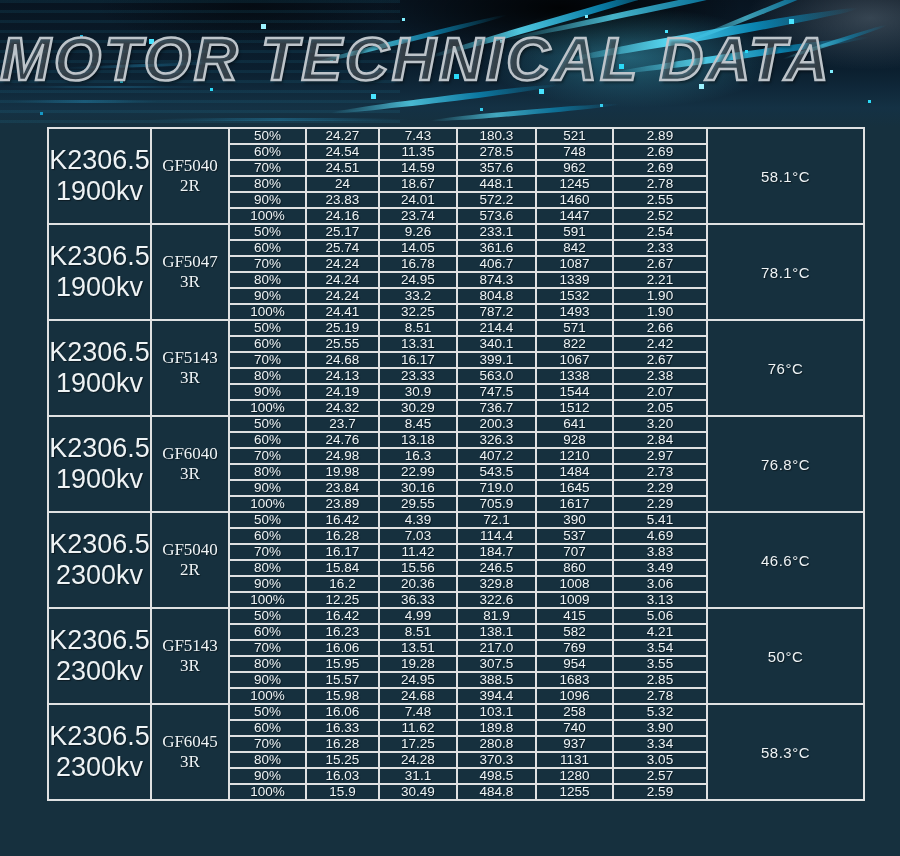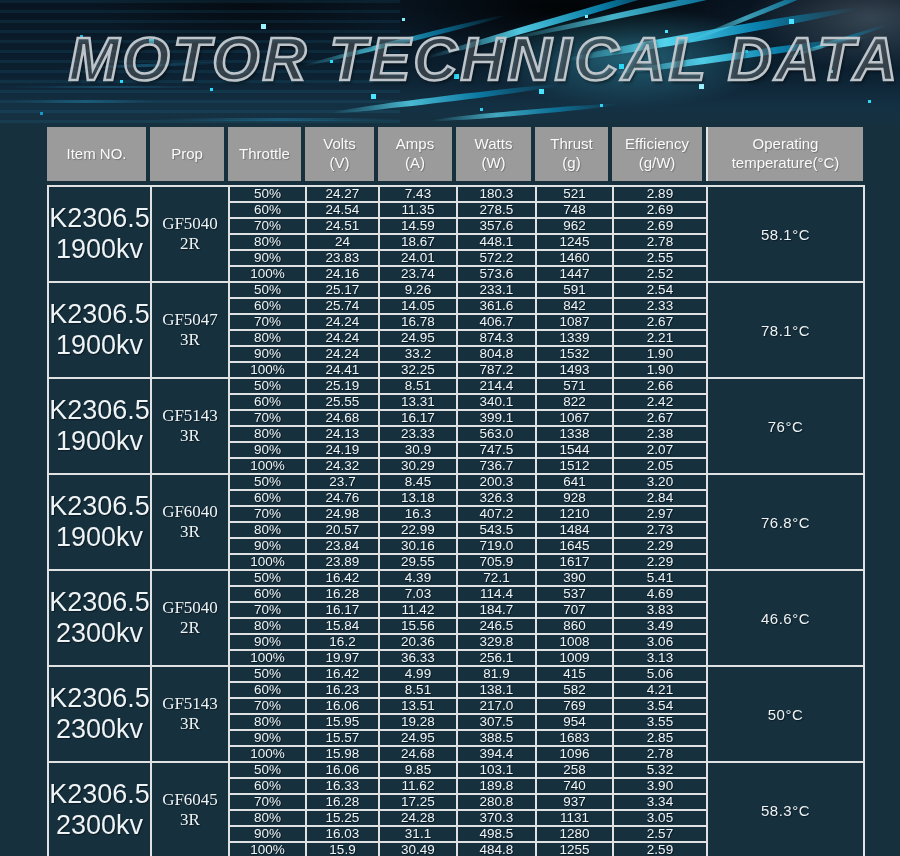--- a/index.html
+++ b/index.html
@@ -37,21 +37,21 @@
     box-shadow:150px 40px 0 1px #49e4ff,210px 88px 0 0 #2bd9f7,262px 25px 0 1px #9df2ff,
       330px 60px 0 0 #2bd9f7,372px 95px 0 1px #49e4ff,402px 18px 0 0 #7feeff,
       455px 75px 0 1px #2bd9f7,500px 40px 0 0 #9df2ff,540px 90px 0 1px #49e4ff,
       585px 15px 0 0 #7feeff,620px 65px 0 1px #2bd9f7,665px 30px 0 0 #49e4ff,
       700px 85px 0 1px #9df2ff,745px 50px 0 0 #2bd9f7,790px 20px 0 1px #49e4ff,
       830px 70px 0 0 #7feeff,120px 80px 0 0 #2bd9f7,80px 35px 0 0 #1fb9e0,
       868px 100px 0 0 #2bd9f7,40px 112px 0 0 #1697c4,480px 108px 0 0 #35cdee,
       600px 104px 0 0 #35cdee;
   }
   .hero-title{
-    position:absolute;top:24px;left:0;width:100%;margin:0;text-align:right;
+    position:absolute;top:24px;left:0;width:100%;margin:0;text-align:left;
     font-style:italic;font-weight:bold;font-size:61px;letter-spacing:3px;
     white-space:nowrap;text-transform:uppercase;
     color:rgba(158,168,176,.30);
     -webkit-text-stroke:2.5px #bdc4ca;
     text-shadow:2px 3px 3px rgba(0,0,0,.45);
   }
 
   
   .table-wrap{position:absolute;top:127px;left:47px;width:816px;height:729px;}
   .thead{display:flex;width:816px;height:54px;margin-bottom:4px;}
@@ -104,37 +104,20 @@
     <div class="streak dim" style="left:60px;top:64px;width:170px;height:3px;transform:rotate(-2deg);opacity:.5"></div>
     <div class="streak dim" style="left:10px;top:100px;width:150px;height:3px;opacity:.45"></div>
     <div class="streak dim" style="left:0px;top:86px;width:220px;height:2px;opacity:.4"></div>
     <div class="streak" style="left:780px;top:40px;width:110px;height:4px;transform:rotate(-18deg);opacity:.6"></div>
     <div class="streak dim" style="left:150px;top:118px;width:260px;height:3px;opacity:.5"></div>
     <div class="sparks"></div>
     <h1 class="hero-title">MOTOR TECHNICAL DATA</h1>
   </div>
 
   <div class="table-wrap">
-    <div class="thead">
-      <div class="hcell">Item NO.</div>
-      <div class="hcell">Prop</div>
-      <div class="hcell">Throttle</div>
-      <div class="hcell">Volts
-(V)</div>
-      <div class="hcell">Amps
-(A)</div>
-      <div class="hcell">Watts
-(W)</div>
-      <div class="hcell">Thrust
-(g)</div>
-      <div class="hcell">Efficiency
-(g/W)</div>
-      <div class="hcell">Operating
-temperature(°C)</div>
-    </div>
 
     <table class="data-table">
       <colgroup>
         <col style="width:103px">
           <col style="width:78px">
           <col style="width:77px">
         <col style="width:73px">
           <col style="width:78px">
           <col style="width:79px">
         <col style="width:77px">
@@ -325,21 +308,21 @@
           <tr>
             <td>70%</td>
             <td>24.98</td>
             <td>16.3</td>
             <td>407.2</td>
             <td>1210</td>
             <td>2.97</td>
           </tr>
           <tr>
             <td>80%</td>
-            <td>20.57</td>
+            <td>19.98</td>
             <td>22.99</td>
             <td>543.5</td>
             <td>1484</td>
             <td>2.73</td>
           </tr>
           <tr>
             <td>90%</td>
             <td>23.84</td>
             <td>30.16</td>
             <td>719.0</td>
@@ -394,23 +377,23 @@
           <tr>
             <td>90%</td>
             <td>16.2</td>
             <td>20.36</td>
             <td>329.8</td>
             <td>1008</td>
             <td>3.06</td>
           </tr>
           <tr>
             <td>100%</td>
-            <td>19.97</td>
+            <td>12.25</td>
             <td>36.33</td>
-            <td>256.1</td>
+            <td>322.6</td>
             <td>1009</td>
             <td>3.13</td>
           </tr>
           <tr>
             <td rowspan="6" class="item-cell">K2306.5
 2300kv</td>
             <td rowspan="6" class="prop-cell">GF5143
 3R</td>
             <td>50%</td>
             <td>16.42</td>
@@ -460,21 +443,21 @@
             <td>1096</td>
             <td>2.78</td>
           </tr>
           <tr>
             <td rowspan="6" class="item-cell">K2306.5
 2300kv</td>
             <td rowspan="6" class="prop-cell">GF6045
 3R</td>
             <td>50%</td>
             <td>16.06</td>
-            <td>9.85</td>
+            <td>7.48</td>
             <td>103.1</td>
             <td>258</td>
             <td>5.32</td>
             <td rowspan="6" class="temp-cell">58.3°C</td>
           </tr>
           <tr>
             <td>60%</td>
             <td>16.33</td>
             <td>11.62</td>
             <td>189.8</td>

